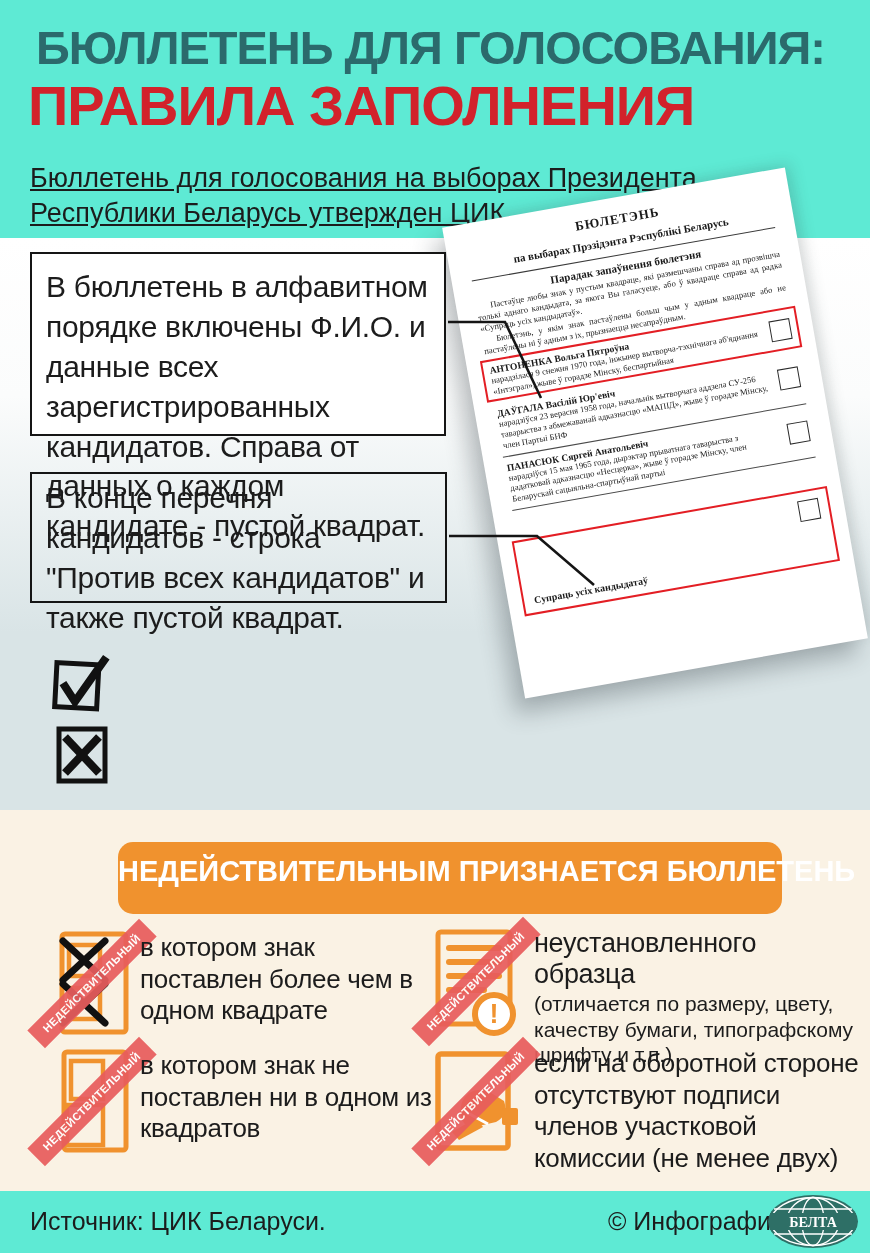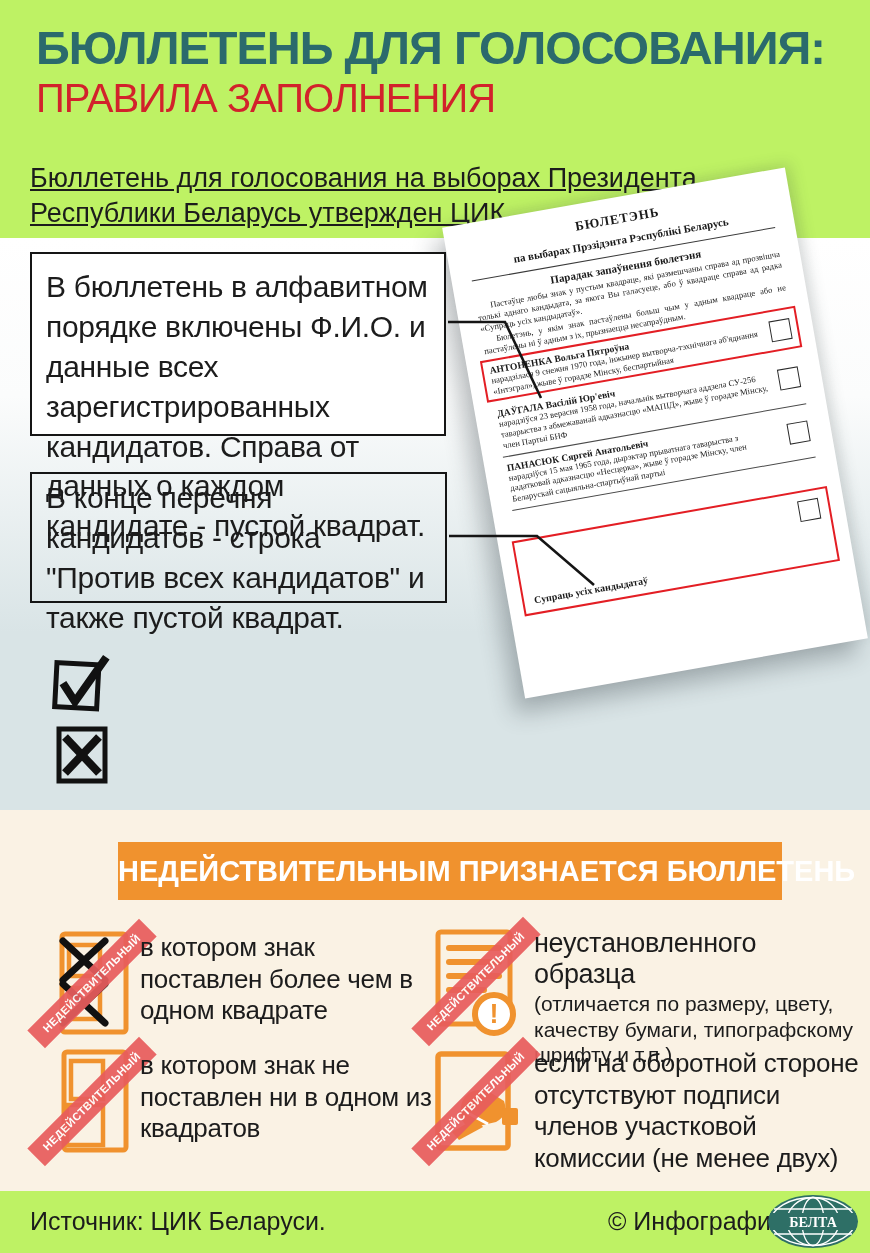--- a/index.html
+++ b/index.html
@@ -2,30 +2,30 @@
 <html style="--teal: #2b6a6c; --red: #d2222b; --orange: #f0922e; --ribbon: #e85d5d; --cream: #faf2e4; --panel: #d9e4e6; --ballot_red: #e31e24; --logo_teal: #2e6f66;"><head>
 <meta charset="utf-8">
 <style>
   :root{
     --teal:#2b6a6c; --red:#d2222b; --orange:#f0922e; --ribbon:#e85d5d;
     --cream:#faf2e4; --panel:#d9e4e6; --ballot_red:#e31e24; --logo_teal:#2e6f66;
   }
   *{margin:0;padding:0;box-sizing:border-box;}
   html,body{background:#888;}
   .page{
-    position:relative; width:870px; height:1253px; background:#bef264;
+    position:relative; width:870px; height:1253px; background:#5eead4;
     overflow:hidden; font-family:"Liberation Sans","DejaVu Sans",sans-serif;
     color:#1c1c1c; margin:0 auto;
   }
   .abs{position:absolute;}
 
   
   .title1{left:36px; top:24px; font-size:47px; font-weight:800; letter-spacing:-1px;
           color:var(--teal); line-height:1;}
-  .title2{left:36px; top:78px; font-size:40px; font-weight:400; letter-spacing:-1px;
+  .title2{left:28px; top:78px; font-size:56px; font-weight:700; letter-spacing:-1px;
           color:var(--red); line-height:1;}
   .subtitle{left:30px; top:161px; width:812px; font-size:27px; line-height:1.28; font-weight:500;text-decoration:underline;}
 
   
   .upper-bg{left:0; top:238px; width:870px; height:394px;
             background:linear-gradient(180deg,#ffffff 0%,#fbfcfc 40%,var(--panel) 100%);}
   .gray-panel{left:0; top:632px; width:870px; height:178px; background:var(--panel);}
   .cream-bg{left:0; top:810px; width:870px; height:381px; background:var(--cream);}
 
   
@@ -59,23 +59,23 @@
   .connectors{left:0; top:0; width:870px; height:1253px; pointer-events:none;}
 
   
   .note-icon{width:62px; height:68px;}
   .note-check{left:50px; top:648px; transform:rotate(3deg);}
   .note-cross{left:52px; top:720px;}
   .note-text{left:133px; top:654px; width:716px; font-size:25px; line-height:1.32;
              font-weight:500; letter-spacing:-0.2px;}
 
   
-  .banner{left:118px; top:842px; width:664px; height:58px; background:var(--orange);
+  .banner{left:118px; top:842px; width:664px; height:72px; background:var(--orange);
           color:#fff; font-size:29px; font-weight:800; text-align:center;
-          line-height:58px; letter-spacing:0px; white-space:nowrap;}
+          line-height:58px; letter-spacing:0px; white-space:nowrap;border-radius:15px;}
   .invalid-icon{width:100px; height:112px;}
   .icon-1{left:42px; top:928px;}
   .icon-2{left:42px; top:1046px;}
   .icon-3{left:426px; top:926px;}
   .icon-4{left:426px; top:1046px;}
   .ribbon{position:absolute; left:-29px; top:43px; width:158px; height:25px;
           background:var(--ribbon); opacity:.93; color:#fff; font-size:11px; font-weight:700;
           text-align:center; line-height:25px; letter-spacing:.5px; transform:rotate(-45deg);
           font-family:"Liberation Sans","DejaVu Sans",sans-serif;}
   .invalid-text{font-size:26px; line-height:1.22; font-weight:500; letter-spacing:-0.3px;}

